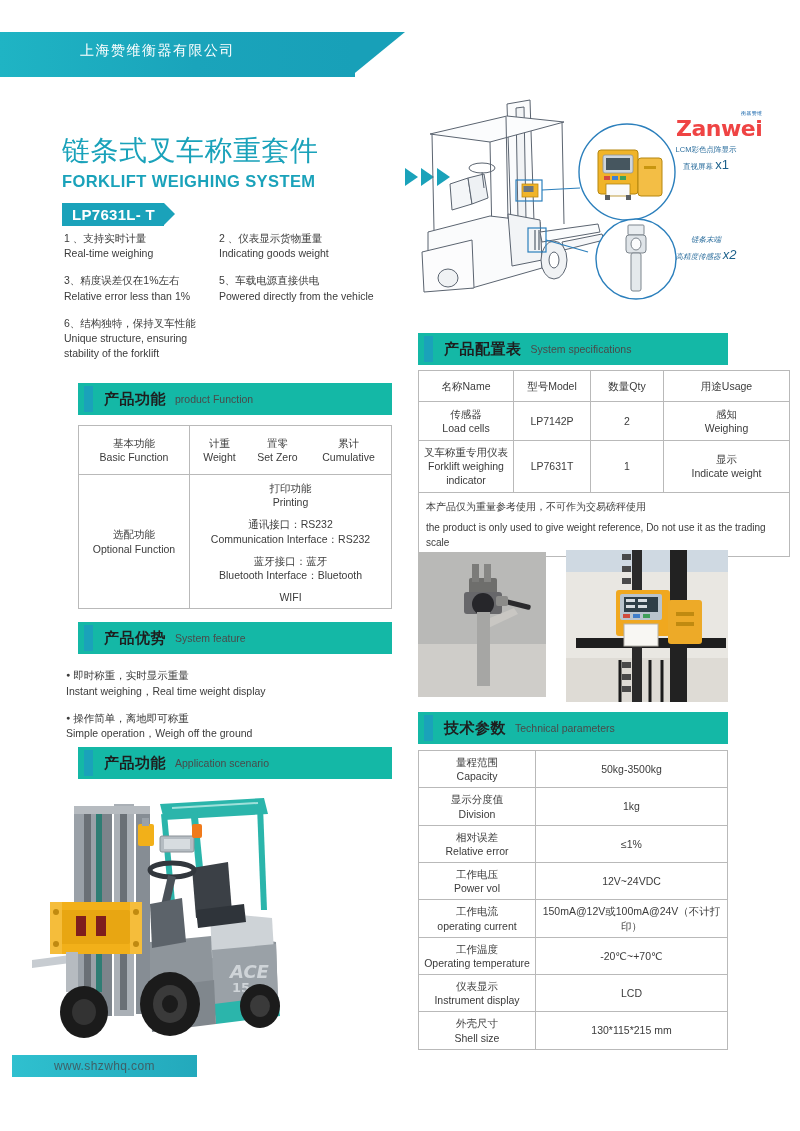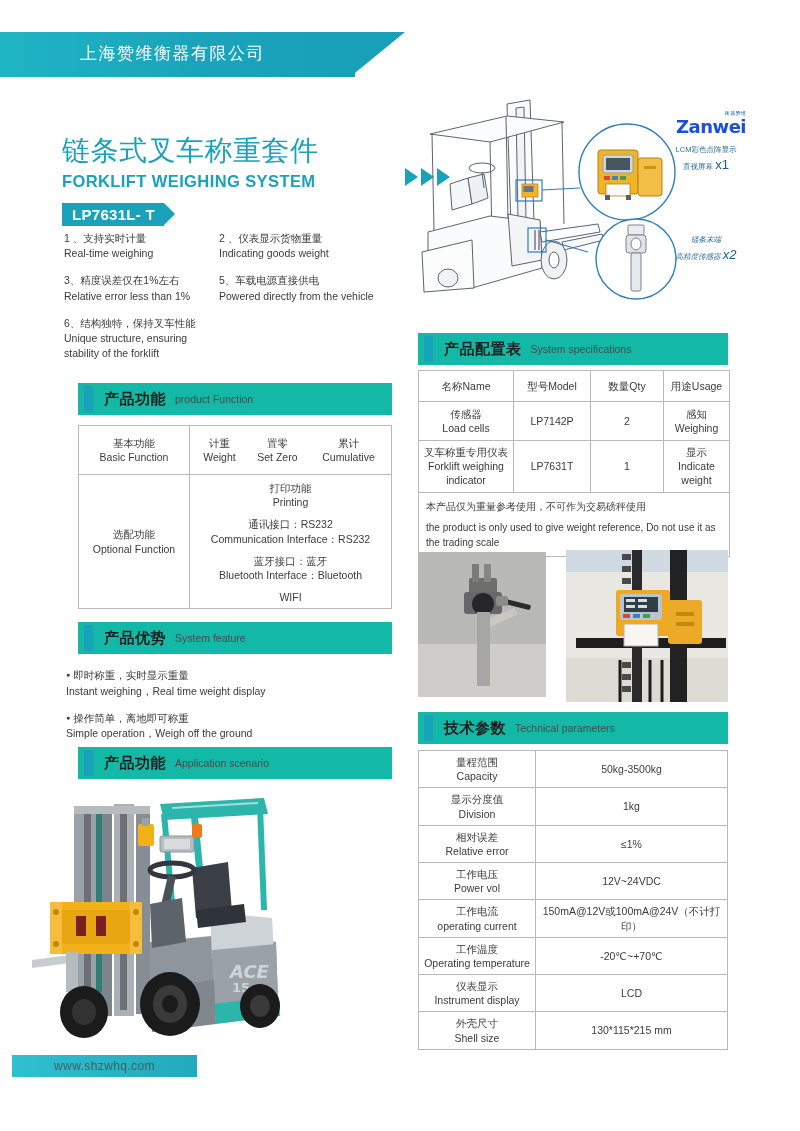--- a/index.html
+++ b/index.html
@@ -5,21 +5,21 @@
   html,body{margin:0;padding:0;background:#fff;}
   body{width:800px;height:1131px;position:relative;overflow:hidden;
        font-family:"Liberation Sans","DejaVu Sans",sans-serif;color:#3b3b3b;}
 
   
   .header-banner{position:absolute;left:0;top:32px;width:405px;height:45px;}
   .header-banner .bar{position:absolute;left:0;top:0;width:355px;height:45px;
       background:linear-gradient(90deg,#1fb4c4 0%,#1aa4bb 55%,#18a0b8 100%);}
   .header-banner .tail{position:absolute;left:350px;top:0;width:0;height:0;
       border-top:45px solid #18a0b8;border-right:55px solid transparent;}
-  .header-banner .title{position:absolute;left:80px;top:10px;font-size:17px;
+  .header-banner .title{position:absolute;left:80px;top:10px;font-size:14px;
       color:#fff;letter-spacing:1.5px;font-weight:500;}
 
   
   .hero{position:absolute;left:62px;top:136px;width:340px;}
   .hero .cn{font-size:28px;font-weight:normal;color:#1aa2ba;letter-spacing:0.5px;line-height:1.1;}
   .hero .en{font-size:16.5px;font-weight:bold;color:#1aa2ba;letter-spacing:0.4px;
       margin-top:5px;}
   .hero .arrows{position:absolute;right:-48px;top:32px;display:flex;gap:3px;}
   .hero .arrows i{display:block;width:0;height:0;border-left:13px solid #1aa2ba;
       border-top:9px solid transparent;border-bottom:9px solid transparent;}
@@ -47,21 +47,21 @@
   table.tbl td{border:1px solid #b9b9b9;text-align:center;vertical-align:middle;
       line-height:1.35;padding:4px 3px;}
   .l1{display:block;}
   .l2{display:block;}
 
   
   #tbl-function{left:78px;top:425px;width:314px;}
   #tbl-function td{height:auto;}
 
   
-  #tbl-spec{left:418px;top:370px;width:312px;}
+  #tbl-spec{left:418px;top:370px;width:372px;}
   #tbl-spec .hdr td{background:#fff;}
   #tbl-spec td.note{text-align:left;padding:6px 7px;line-height:1.5;font-size:10px;}
 
   
   #tbl-tech{left:418px;top:750px;width:310px;}
   #tbl-tech td.k{width:110px;}
 
   
   .adv{position:absolute;left:66px;top:668px;width:330px;font-size:10.5px;line-height:1.5;}
   .adv .row{margin-bottom:11px;}
@@ -75,21 +75,21 @@
   .footer-url span{font-size:12px;color:#3f5f66;letter-spacing:0.4px;}
 
   .diagram{position:absolute;left:412px;top:92px;width:320px;height:210px;}
   .photo-strip{position:absolute;left:418px;top:550px;width:310px;height:152px;}
   .photo-strip .p1{position:absolute;left:0;top:2px;width:128px;height:145px;}
   .photo-strip .p2{position:absolute;left:148px;top:0;width:162px;height:152px;}
 
   .callout{position:absolute;font-size:7.5px;color:#2d6f9e;line-height:1.5;text-align:center;}
   .callout .x{font-size:13px;color:#1a5f8a;font-weight:300;}
   .zanwei{position:absolute;left:676px;top:110px;}
-  .zanwei .zw{font-size:18px;font-weight:bold;color:#1d4ed8;letter-spacing:-0.5px;
+  .zanwei .zw{font-size:22px;font-weight:bold;color:#ef4444;letter-spacing:-0.5px;
       font-family:"DejaVu Sans",sans-serif;}
   .zanwei .zcn{font-size:5px;color:#0d5fa8;letter-spacing:0.3px;text-align:right;}
 </style>
 </head>
 <body>
 
 <div class="header-banner">
   <div class="bar"></div>
   <div class="tail"></div>
   <div class="title">上海赞维衡器有限公司</div>

